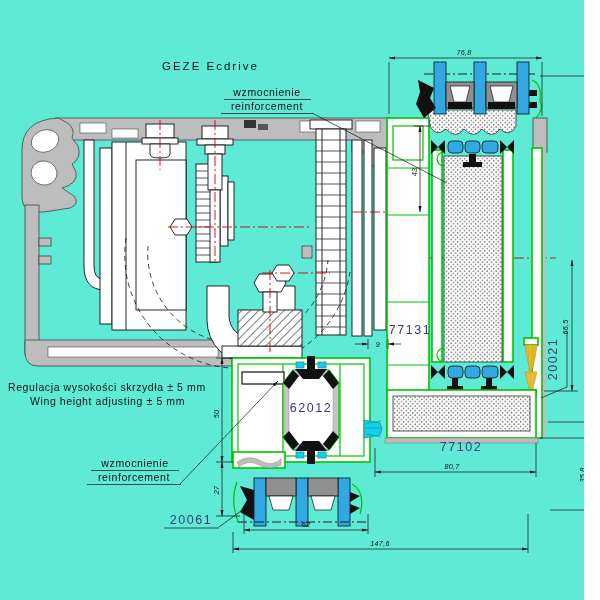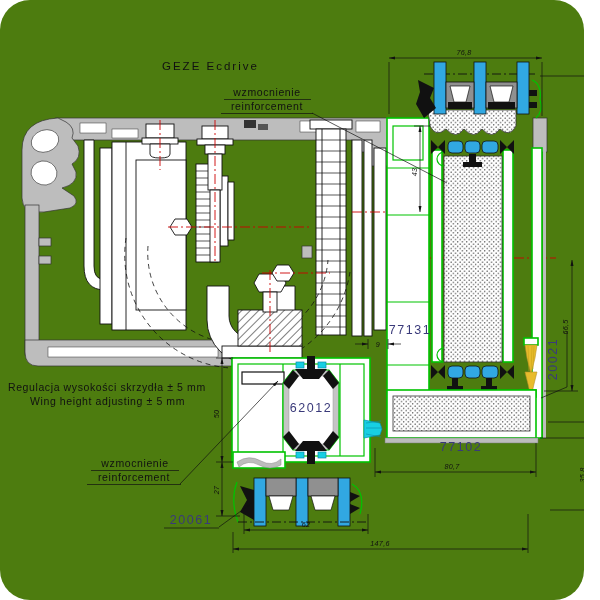--- a/index.html
+++ b/index.html
@@ -1,17 +1,17 @@
 <!DOCTYPE html>
 <html><head>
 <meta charset="utf-8">
 <style>
   html,body{margin:0;padding:0;background:#fff;}
-  #stage{width:584px;height:600px;position:relative;background:#4d7c0f;overflow:hidden;
-         font-family:"Liberation Sans", sans-serif;border-radius:30px;}
+  #stage{width:584px;height:600px;position:relative;background:#5eead4;overflow:hidden;
+         font-family:"Liberation Sans", sans-serif;}
   svg text{font-family:"Liberation Sans", sans-serif;fill:#111;}
   .t-title{font-size:11.5px;letter-spacing:2px;}
   .t-label{font-size:10.5px;letter-spacing:0.6px;}
   .t-part{font-size:12.5px;letter-spacing:1.5px;fill:#3a3a7a;}
   .t-dim{font-size:7.2px;font-style:italic;letter-spacing:0.3px;}
   .mech{stroke:#111;stroke-width:0.9;fill:#fff;}
   .gray{fill:#bdbdbd;stroke:#333;stroke-width:0.7;}
   .grn{stroke:#00c300;stroke-width:1.6;fill:#fff;}
   .grnl{stroke:#00c300;stroke-width:1.2;fill:none;}
   .glass{fill:#31a8e2;stroke:#111;stroke-width:0.8;}

